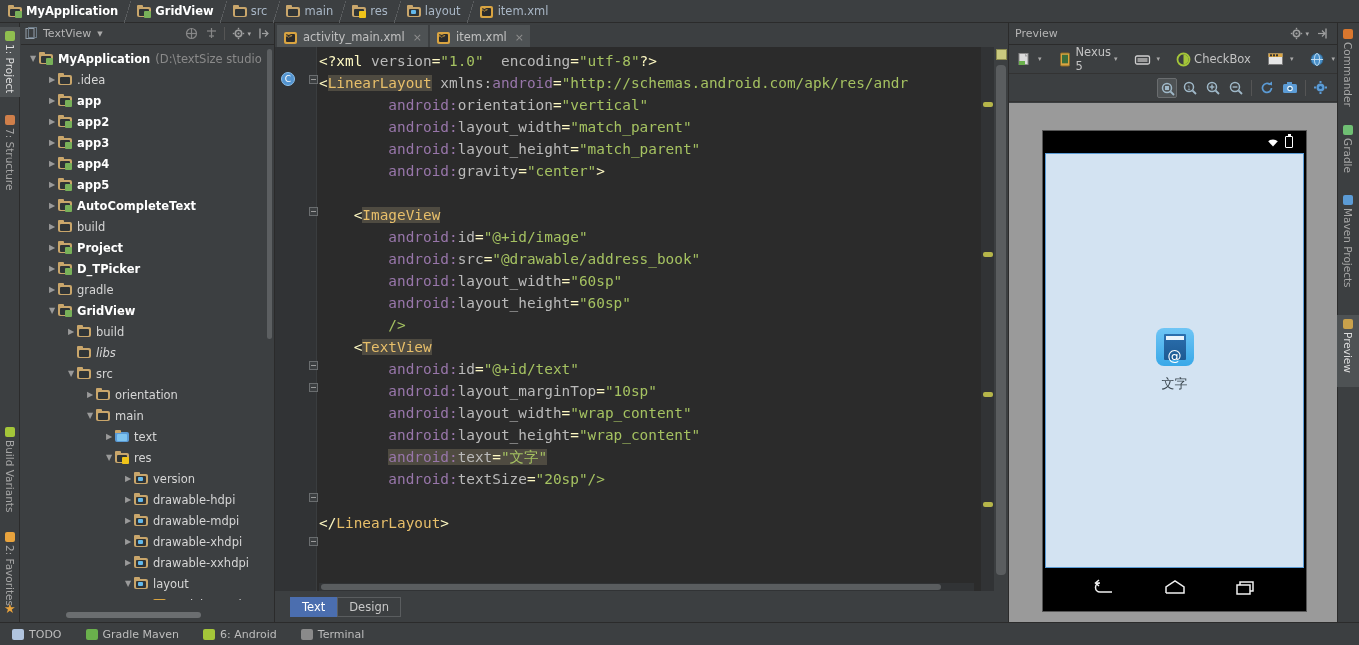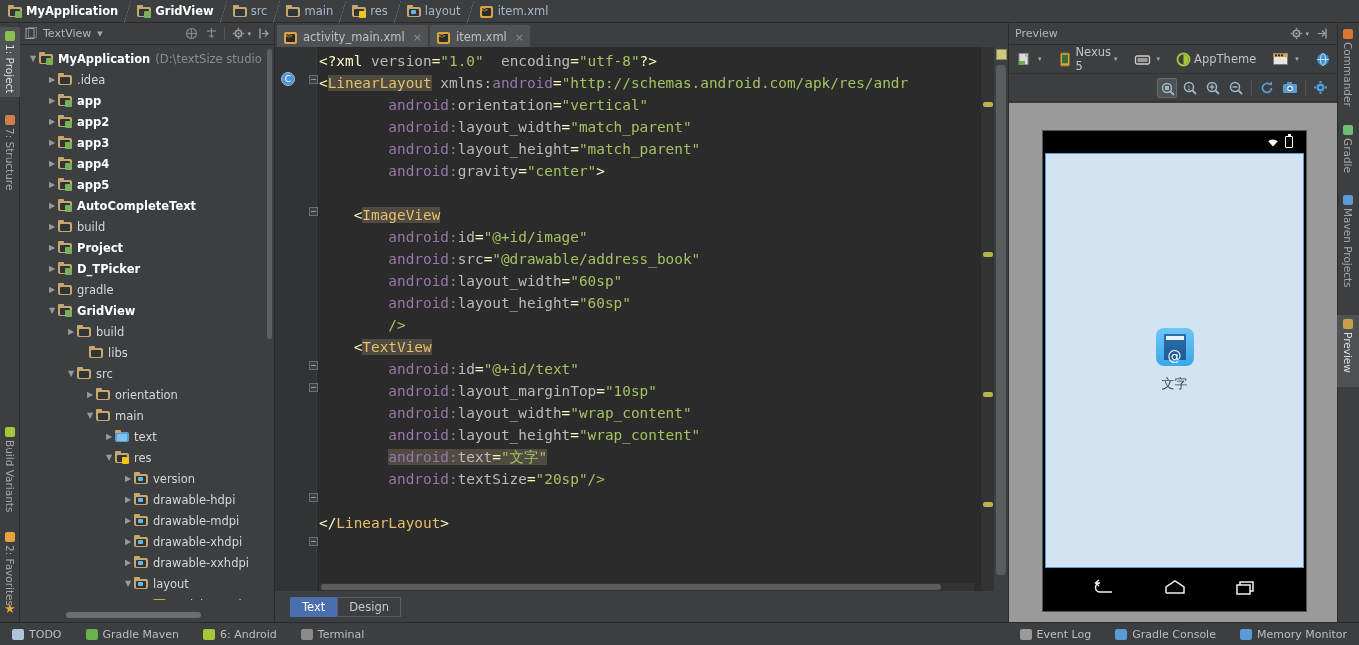--- a/index.html
+++ b/index.html
@@ -431,21 +431,21 @@
         <span class="lbl">GridView</span>
       </div>
       <div class="row" style="padding-left: 44px;">
         <span class="arrow">▶</span>
         <span class="ico">
           <span class="folder"></span>
           <span class="f-inner"></span>
         </span>
         <span class="lbl">build</span>
       </div>
-      <div class="row" style="padding-left: 56px;">
+      <div class="row" style="padding-left: 44px; font-style: italic;">
         <span class="arrow"></span>
         <span class="ico">
           <span class="folder"></span>
           <span class="f-inner"></span>
         </span>
         <span class="lbl">libs</span>
       </div>
       <div class="row" style="padding-left: 44px;">
         <span class="arrow">▼</span>
         <span class="ico">
@@ -662,21 +662,21 @@
         <span class="caret">▾</span>
       </div>
       <span style="width: 1px; height: 15px; background: rgb(85, 85, 85); margin: 0px 3px;"></span>
       <div class="tbtn">
         <span style="display: inline-flex; align-items: center;">
           <svg width="15" height="15" viewBox="0 0 15 15">
             <circle cx="7.5" cy="7.5" r="6" fill="none" stroke="#a4c639" stroke-width="1.8"></circle>
             <path d="M7.5 2.5 a5 5 0 0 1 0 10 z" fill="#a4c639"></path>
           </svg>
         </span>
-        <span>AppTheme</span>
+        <span>CheckBox</span>
       </div>
       <span style="width: 1px; height: 15px; background: rgb(85, 85, 85); margin: 0px 3px;"></span>
       <div class="tbtn">
         <span style="display: inline-flex; align-items: center;">
           <svg width="17" height="15" viewBox="0 0 17 15">
             <rect x="1.5" y="1.5" width="14" height="11" fill="#e6e6e6" stroke="#7a7a7a"></rect>
             <rect x="1.5" y="1.5" width="14" height="3.5" fill="#d9a441"></rect>
             <rect x="3" y="2.3" width="2" height="2" fill="#333"></rect>
             <rect x="6" y="2.3" width="2" height="2" fill="#333"></rect>
             <rect x="9" y="2.3" width="2" height="2" fill="#333"></rect>
@@ -834,27 +834,13 @@
       <span>Gradle Maven</span>
     </div>
     <div class="sitem">
       <span class="sq" style="background: rgb(164, 198, 57);"></span>
       <span>6: Android</span>
     </div>
     <div class="sitem">
       <span class="sq" style="background: rgb(138, 138, 138);"></span>
       <span>Terminal</span>
     </div>
-    <div class="right">
-      <div class="sitem">
-        <span class="sq" style="background: rgb(154, 154, 154);"></span>
-        <span>Event Log</span>
-      </div>
-      <div class="sitem">
-        <span class="sq" style="background: rgb(91, 155, 213);"></span>
-        <span>Gradle Console</span>
-      </div>
-      <div class="sitem">
-        <span class="sq" style="background: rgb(91, 155, 213);"></span>
-        <span>Memory Monitor</span>
-      </div>
-    </div>
   </div>
 
 </body></html>

